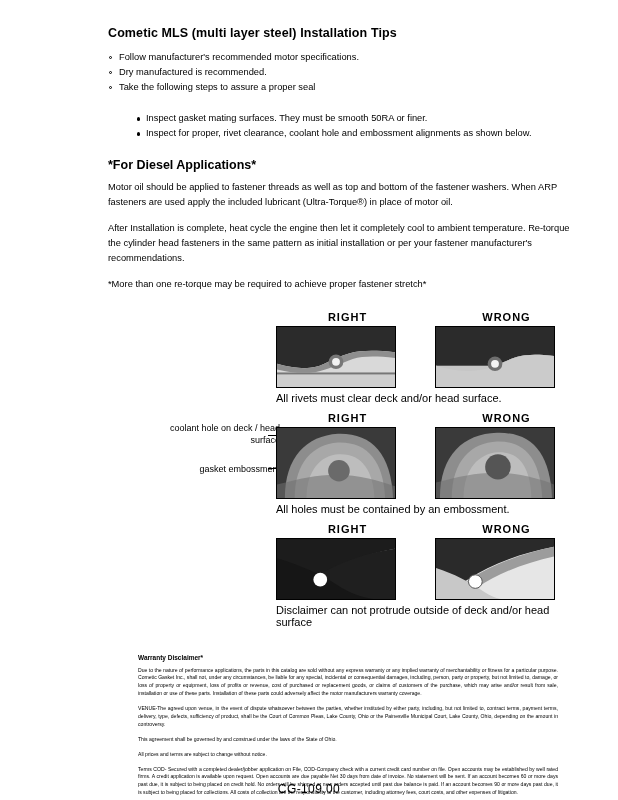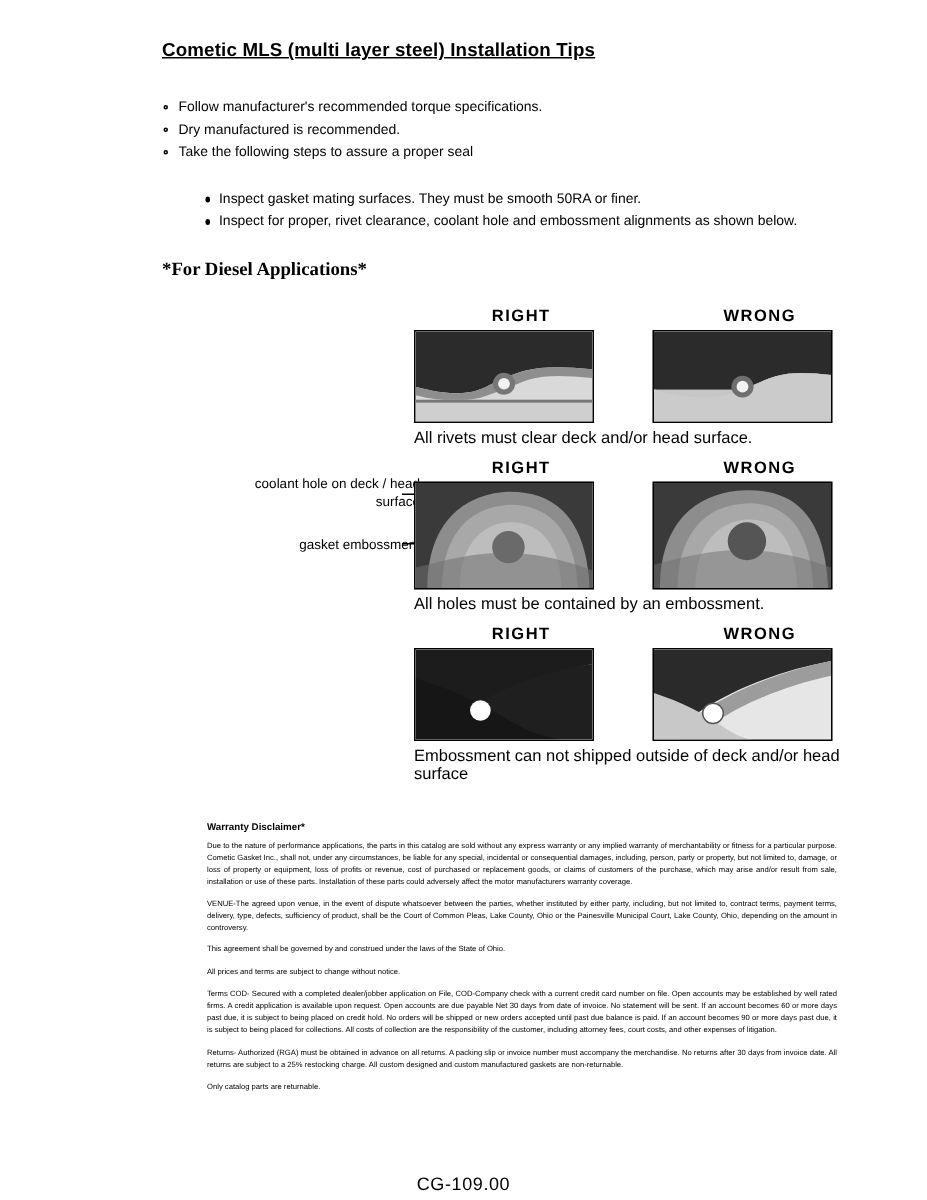--- a/index.html
+++ b/index.html
@@ -17,23 +17,22 @@
   .page {
     position: relative;
     width: 618px;
     height: 800px;
     box-sizing: border-box;
     padding: 26px 40px 0 40px;
   }
   h1.title {
     font-size: 12.5px;
     font-weight: bold;
-    margin: 0 0 24px 68px;
+    margin: 0 0 10px 68px;
     letter-spacing: 0.1px;
-    text-decoration: underline;
   }
   .bullets {
     margin: 0 0 0 68px;
     padding: 0;
     list-style: none;
     font-size: 9.3px;
     line-height: 1.62;
   }
   .bullets > li {
     position: relative;
@@ -66,21 +65,20 @@
     top: 6px;
     width: 3.4px;
     height: 3.4px;
     background: #000;
     border-radius: 50%;
   }
   h2.subtitle {
     font-size: 12.5px;
     font-weight: bold;
     margin: 17px 0 8px 68px;
-    font-family: Liberation Serif, serif;
   }
   p.para {
     font-size: 9.3px;
     line-height: 1.62;
     margin: 0 0 11px 68px;
     max-width: 470px;
   }
   p.para.last {
     margin-bottom: 0;
   }
@@ -185,32 +183,35 @@
   }
 </style>
 </head>
 <body>
 
 <div class="page">
 
   <h1 class="title">Cometic MLS (multi layer steel) Installation Tips</h1>
 
   <ul class="bullets">
-    <li>Follow manufacturer's recommended torque specifications.</li>
+    <li>Follow manufacturer's recommended motor specifications.</li>
     <li>Dry manufactured is recommended.</li>
     <li>
       <span>Take the following steps to assure a proper seal</span>
       <ul class="sublist">
         <li>Inspect gasket mating surfaces.  They must be smooth 50RA or finer.</li>
         <li>Inspect for proper, rivet clearance, coolant hole and embossment alignments as shown below.</li>
       </ul>
     </li>
   </ul>
 
   <h2 class="subtitle">*For Diesel Applications*</h2>
+  <p class="para">Motor oil should be applied to fastener threads as well as top and bottom of the fastener washers. When ARP fasteners are used apply the included lubricant (Ultra-Torque®) in place of motor oil.</p>
+  <p class="para">After Installation is complete, heat cycle the engine then let it completely cool to ambient temperature. Re-torque the cylinder head fasteners in the same pattern as initial installation or per your fastener manufacturer's recommendations.</p>
+  <p class="para last">*More than one re-torque may be required to achieve proper fastener stretch*</p>
 
   <div class="figures">
 
     <div class="fig-block">
       <div class="fig-row">
         <div class="fig-cell">
           <div class="fig-label">RIGHT</div>
           <div class="fig-img">
             <svg viewBox="0 0 120 62" width="118" height="60" preserveAspectRatio="none">
               <rect x="0" y="0" width="120" height="62" fill="#d9d9d9"></rect>
@@ -300,21 +301,21 @@
             <svg viewBox="0 0 120 62" width="118" height="60" preserveAspectRatio="none">
               <rect x="0" y="0" width="120" height="62" fill="#e6e6e6"></rect>
               <path d="M0,0 L120,0 L120,8 C88,14 56,26 32,42 C20,50 10,57 0,61 Z" fill="#2a2a2a"></path>
               <path d="M0,61 C12,56 24,49 34,42 C58,26 90,14 120,8 L120,18 C92,24 62,36 42,50 C34,56 26,60 18,62 L0,62 Z" fill="#9c9c9c"></path>
               <path d="M0,30 C18,36 34,44 48,54 C54,58 60,61 66,62 L0,62 Z" fill="#c8c8c8"></path>
               <circle cx="40" cy="44" r="7" fill="#ffffff" stroke="#555" stroke-width="1"></circle>
             </svg>
           </div>
         </div>
       </div>
-      <div class="fig-caption wide">Embossment can not shipped outside of deck and/or head surface</div>
+      <div class="fig-caption wide">Disclaimer can not protrude outside of deck and/or head surface</div>
     </div>
 
   </div>
 
   <div class="warranty">
     <h3>Warranty Disclaimer*</h3>
     <p>Due to the nature of performance applications, the parts in this catalog are sold without any express warranty or any implied warranty of merchantability or fitness for a particular purpose.  Cometic Gasket Inc., shall not, under any circumstances, be liable for any special, incidental or consequential damages, including, person, party or property, but not limited to, damage, or loss of property or equipment, loss of profits or revenue, cost of purchased or replacement goods, or claims of customers of the purchase, which may arise and/or result from sale, installation or use of these parts.  Installation of these parts could adversely affect the motor manufacturers warranty coverage.</p>
     <p>VENUE-The agreed upon venue, in the event of dispute whatsoever between the parties, whether instituted by either party, including, but not limited to, contract terms, payment terms, delivery, type, defects, sufficiency of product, shall be the Court of Common Pleas, Lake County, Ohio or the Painesville Municipal Court, Lake County, Ohio, depending on the amount in controversy.</p>
     <p>This agreement shall be governed by and construed under the laws of the State of Ohio.</p>
     <p>All prices and terms are subject to change without notice.</p>

